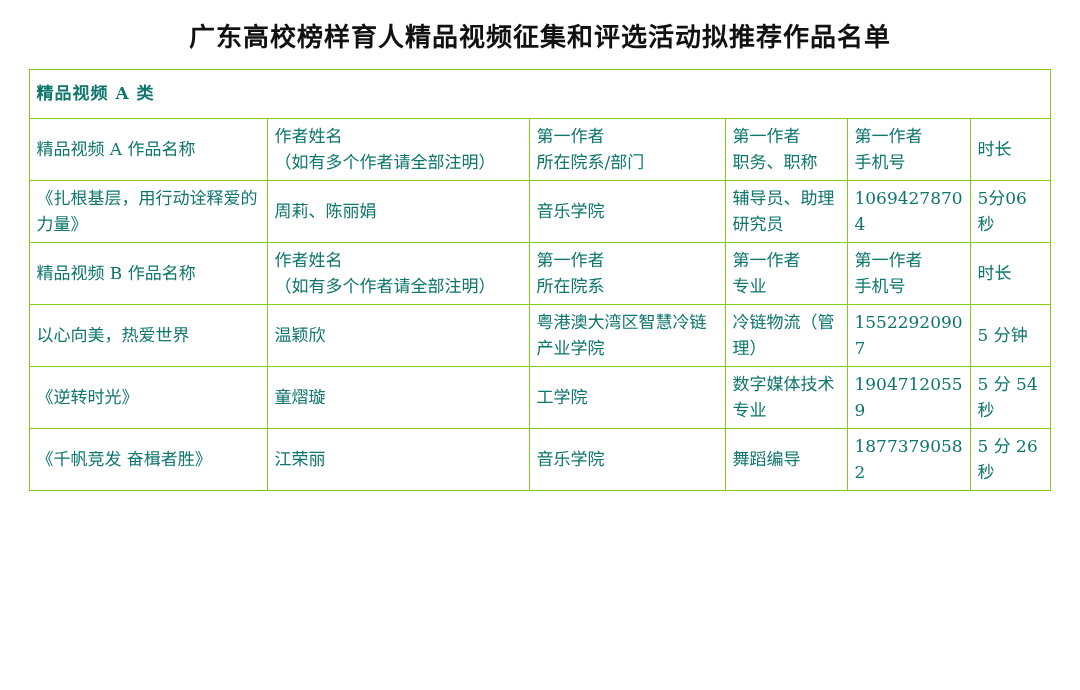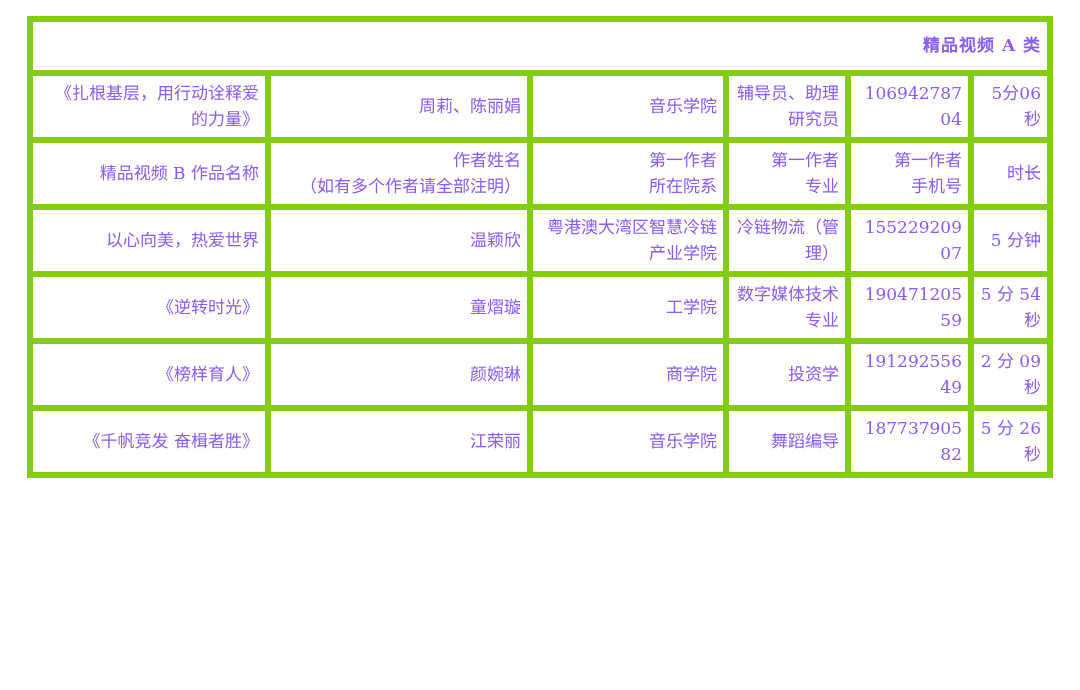--- a/index.html
+++ b/index.html
@@ -27,59 +27,72 @@
     color: #111111;
     font-family: "DejaVu Serif", "Liberation Serif", serif;
   }
   table.works-table {
     width: 1020px;
     margin: 0 auto;
     border-collapse: collapse;
     table-layout: fixed;
   }
   table.works-table td {
-    border: 6px solid #84cc16;
-    text-align: right;
+    border: 1px solid #84cc16;
+    text-align: left;
     vertical-align: middle;
     font-size: 17px;
     line-height: 1.5;
     padding: 5px 6px;
     word-break: break-all;
-    color: #8b5cf6;
+    color: #0f766e;
   }
   td.section-title {
     font-weight: bold;
     font-size: 18px;
     height: 38px;
     letter-spacing: 1px;
   }
   tr.header-row td {
     white-space: pre-line;
     height: 48px;
   }
   tr.data-row td {
     height: 44px;
   }
 </style>
 </head>
 <body>
 
 <div class="page">
+  <h1 class="title">广东高校榜样育人精品视频征集和评选活动拟推荐作品名单</h1>
   <table class="works-table">
     <colgroup id="table-colgroup">
         <col style="width: 238px;">
         <col style="width: 262px;">
         <col style="width: 196px;">
         <col style="width: 122px;">
         <col style="width: 123px;">
         <col style="width: 79px;">
       </colgroup>
     <tbody id="table-body">
         <tr>
           <td class="section-title" colspan="6">精品视频 A 类</td>
+        </tr>
+        <tr class="header-row">
+          <td>精品视频 A 作品名称</td>
+          <td>作者姓名
+（如有多个作者请全部注明）</td>
+          <td>第一作者
+所在院系/部门</td>
+          <td>第一作者
+职务、职称</td>
+          <td>第一作者
+手机号</td>
+          <td>时长</td>
         </tr>
         <tr class="data-row">
           <td>《扎根基层，用行动诠释爱的力量》</td>
           <td>周莉、陈丽娟</td>
           <td>音乐学院</td>
           <td>辅导员、助理研究员</td>
           <td>10694278704</td>
           <td>5分06秒</td>
         </tr>
         <tr class="header-row">
@@ -104,28 +117,20 @@
         </tr>
         <tr class="data-row">
           <td>《逆转时光》</td>
           <td>童熠璇</td>
           <td>工学院</td>
           <td>数字媒体技术专业</td>
           <td>19047120559</td>
           <td>5 分 54 秒</td>
         </tr>
         <tr class="data-row">
-          <td>《榜样育人》</td>
-          <td>颜婉琳</td>
-          <td>商学院</td>
-          <td>投资学</td>
-          <td>19129255649</td>
-          <td>2 分 09 秒</td>
-        </tr>
-        <tr class="data-row">
           <td>《千帆竞发 奋楫者胜》</td>
           <td>江荣丽</td>
           <td>音乐学院</td>
           <td>舞蹈编导</td>
           <td>18773790582</td>
           <td>5 分 26 秒</td>
         </tr>
       </tbody>
   </table>
 </div>

